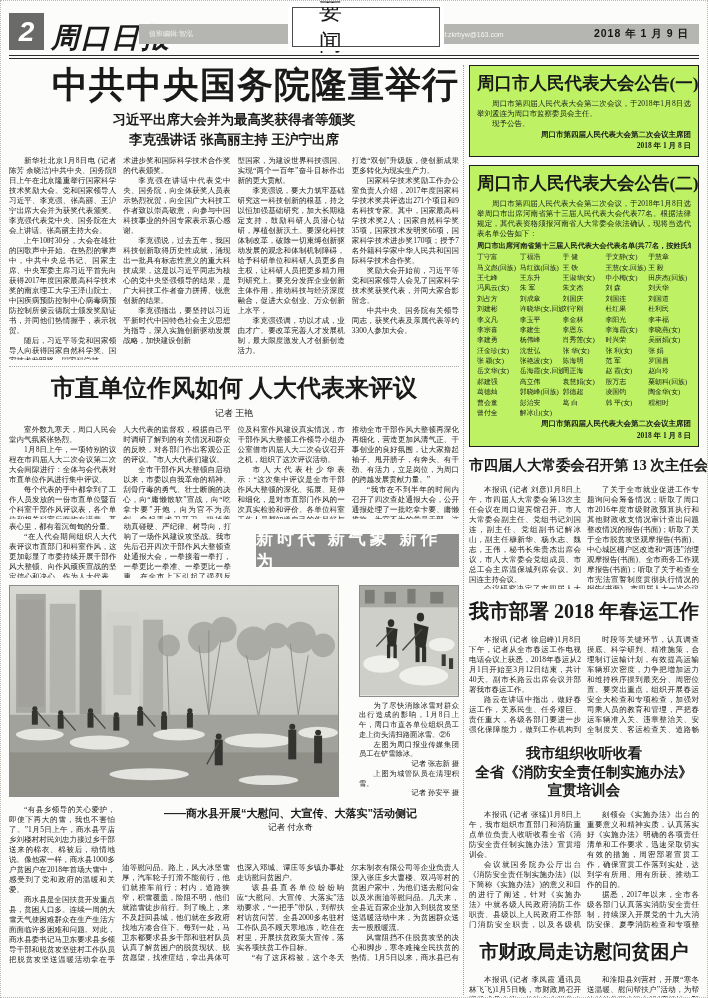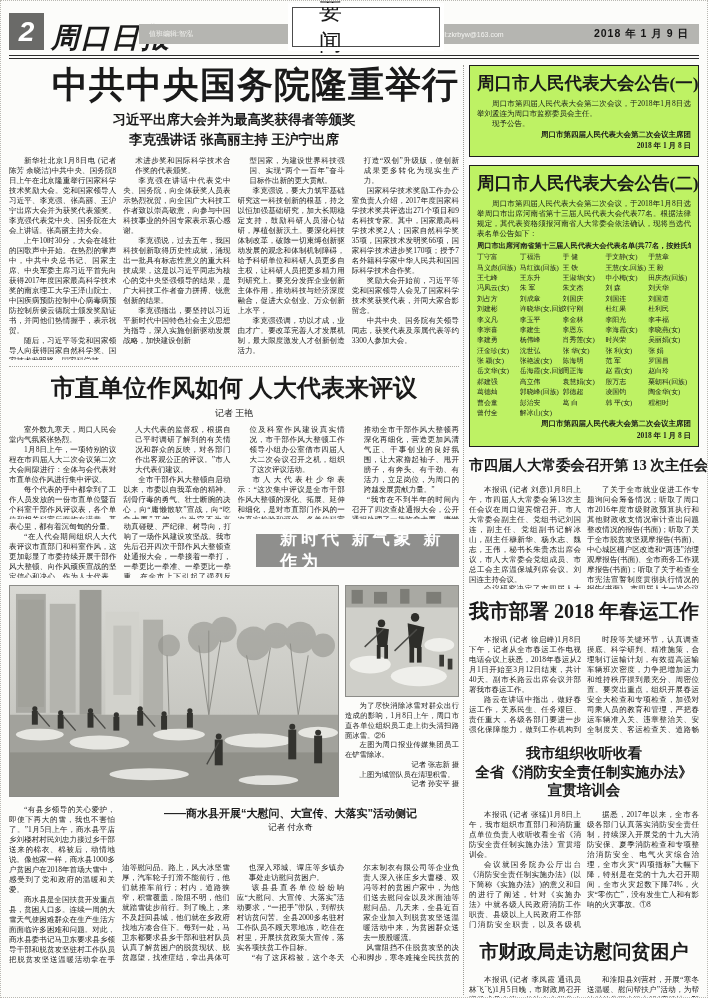--- a/index.html
+++ b/index.html
@@ -30,41 +30,41 @@
   }
   .rule-double { height:4px; border-top:1px solid #2c2c2c; border-bottom:1px solid #2c2c2c; margin-top:2px; }
   
   .content { display:flex; margin-top:6px; height:930px; }
   .left-zone { width:452px; }
   .right-zone { width:236px; margin-left:4px; padding-left:5px; border-left:1px dotted #9a9a94; }
   
   .para { margin:0; text-indent:2em; font-size:7.5px; line-height:1.33; text-align:justify; }
   .cols { display:flex; gap:7px; overflow:hidden; }
   .col { flex:1; overflow:hidden; }
-  .cols .col:not(:first-child) .para:first-child { text-indent:0;margin-left:12px; }
+  .cols .col:not(:first-child) .para:first-child { text-indent:0; }
   .cont .para:first-child { text-indent:0; }
   .warm-cols .col .para:first-child { text-indent:0; }
   
   .lead-title { text-align:right; font-weight:bold; font-size:36px; line-height:1.12; letter-spacing:1px; }
   .lead-sub { text-align:center; font-family:"Liberation Sans","DejaVu Sans",sans-serif;
     font-weight:bold; font-size:13.5px; line-height:1.45; margin-top:5px; }
   .lead-cols { height:204px; margin-top:7px; }
   .sec-divider { border-top:1px dotted #a9a8a2; margin:6px 0 5px; }
   
   .review-title { text-align:center; font-weight:bold; font-size:24px; }
   .review-byline { text-align:center; font-size:9px; margin:3px 0 5px; }
   .review-cols { height:94px; }
   .row2 { display:flex; gap:25px; margin-top:3px; height:56px; }
   .cont { display:flex; gap:7px; width:222px; }
   .cont .col { flex:1; overflow:hidden; }
   .banner { flex:1; height:33px; align-self:center; background:#8f8f8d; color:#fff;
     display:flex; align-items:center; justify-content:center;
-    font-family:"Liberation Sans","DejaVu Sans",sans-serif; font-weight:bold; font-size:17px; letter-spacing:4px;padding-left:24px; }
-  
-  .photos-row { display:flex; gap:6px; margin-top:7px; height:212px; }
+    font-family:"Liberation Sans","DejaVu Sans",sans-serif; font-weight:bold; font-size:17px; letter-spacing:4px; }
+  
+  .photos-row { display:flex; gap:20px; margin-top:7px; height:212px; }
   .photo-left { width:330px; border:1px solid #8c8c88; }
   .photo-left svg, .photo-right svg { display:block; width:100%; height:100%; }
   .photo-right-stack { flex:1; display:flex; flex-direction:column; }
   .photo-right { height:112px; border:1px solid #8c8c88; }
   .caption { margin-top:4px; overflow:hidden; }
   .caption .para { font-size:7.3px; }
   .credit { text-align:right; font-size:7.3px; line-height:1.35; }
   
   .warm { display:flex; gap:7px; margin-top:8px; height:160px; }
   .warm-col1 { width:106px; overflow:hidden; }
@@ -478,20 +478,21 @@
         <h2 class="rart-title t-fire">
           <div>我市组织收听收看</div>
           <div>全省《消防安全责任制实施办法》宣贯培训会</div>
         </h2>
         <div class="cols2 h120">
           <div class="col">
               <p class="para">本报讯 (记者 张猛)1月8日上午，我市组织市直部门和消防重点单位负责人收听收看全省《消防安全责任制实施办法》宣贯培训会。</p>
               <p class="para">会议就国务院办公厅出台《消防安全责任制实施办法》(以下简称《实施办法》)的意义和目的进行了阐述，针对《实施办法》中就各级人民政府消防工作职责、县级以上人民政府工作部门消防安全职责，以及各级机关、团体、企业、事业等单位应当履行的消防安全职责作出的规定进行解读。</p>
             </div>
           <div class="col">
+              <p class="para">刻领会《实施办法》出台的重要意义和精神实质，认真落实好《实施办法》明确的各项责任清单和工作要求，迅速采取切实有效的措施，周密部署宣贯工作，确保宣贯工作落到实处，达到学有所用、用有所获、推动工作的目的。</p>
               <p class="para">据悉，2017年以来，全市各级各部门认真落实消防安全责任制，持续深入开展党的十九大消防安保、夏季消防检查和专项整治消防安全、电气火灾综合治理，全市火灾“四项指标”大幅下降，特别是在党的十九大召开期间，全市火灾起数下降74%，火灾“零伤亡”，没有发生亡人和有影响的火灾事故。①8</p>
             </div>
         </div>
       </article>
 
       <article class="rart">
         <h2 class="rart-title t-finance">市财政局走访慰问贫困户</h2>
         <div class="cols2 h98">
           <div class="col">
               <p class="para">本报讯 (记者 李凤霞 通讯员 林飞飞)1月5日晚，市财政局召开班子成员会议，传达全市脱贫攻坚驻村帮扶工作会议精神，细化任务、明确责任、压实责任，确保脱贫攻坚工作见实效。</p>

